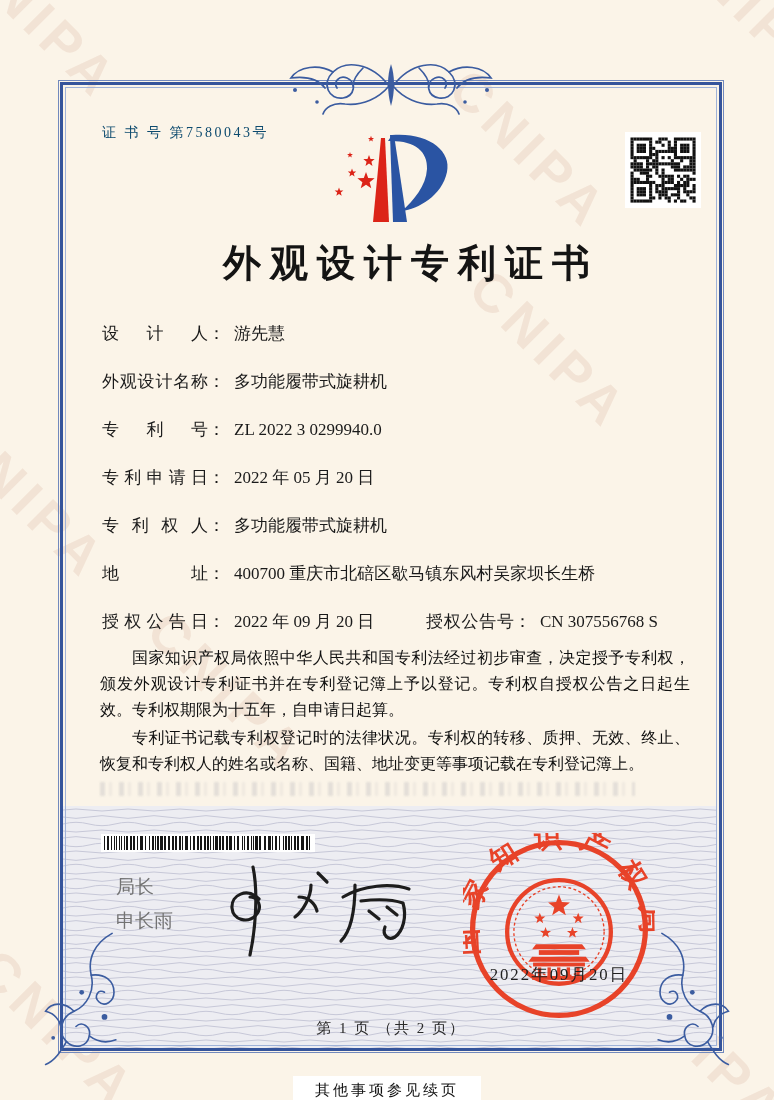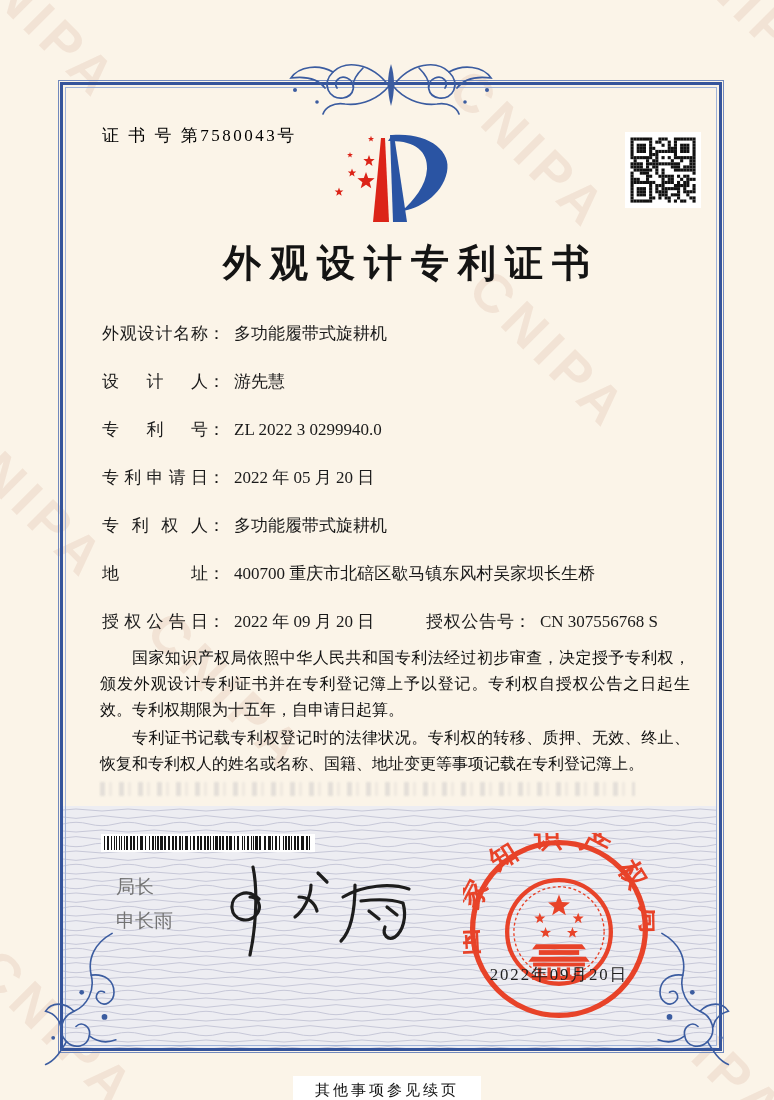--- a/index.html
+++ b/index.html
@@ -17,21 +17,21 @@
   
   #waves{left:63px;top:806px;z-index:2;}
   #waves path{fill:none;stroke:#c7c8d8;stroke-width:1;}
   .ghost{left:100px;top:782px;width:535px;height:14px;z-index:2;opacity:.75;filter:blur(1.3px);
     background:repeating-linear-gradient(90deg,rgba(150,150,162,.30) 0 5px,rgba(150,150,162,0) 5px 9px,rgba(150,150,162,.16) 9px 12px,rgba(150,150,162,0) 12px 19px);}
   
   .orn{z-index:4;}
   .orn path{fill:none;stroke:#3b5ca0;stroke-width:1.7;stroke-linecap:round;}
   .orn circle{fill:#3b5ca0;}
   
-  .cert-no{left:102px;top:124px;font-size:17px;letter-spacing:2.5px;color:#000000;z-index:5;}
+  .cert-no{left:102px;top:124px;font-size:14px;letter-spacing:2.5px;color:#0c4a6e;z-index:5;}
   .title{left:58px;top:238px;width:666px;text-align:center;font-size:38px;font-weight:700;
          letter-spacing:9px;padding-left:20px;color:#141414;z-index:5;}
   .fields{left:102px;top:322px;width:585px;z-index:5;}
   .frow{height:24px;margin-bottom:24px;font-size:17px;white-space:nowrap;}
   .flabel{display:inline-block;width:106px;text-align:justify;text-align-last:justify;vertical-align:top;}
   .flabel2{display:inline-block;width:88px;text-align:justify;text-align-last:justify;vertical-align:top;}
   .fvalue{padding-left:9px;}
   .fv-fix{display:inline-block;width:192px;padding-left:9px;}
   .paras{left:100px;top:645px;width:590px;font-size:16px;line-height:26px;color:#101010;
          text-align:justify;z-index:5;}
@@ -421,24 +421,24 @@
         <rect x="49.6" y="62.0" width="3.1" height="3.1"></rect>
         <rect x="52.7" y="62.0" width="3.1" height="3.1"></rect>
         <rect x="62.0" y="62.0" width="3.1" height="3.1"></rect>
       </g>
   </svg>
 
   <div class="abs title">外观设计专利证书</div>
 
   <div class="abs fields">
     <div class="frow">
+      <span class="flabel">设计人</span><span>：</span><span class="fvalue">游先慧</span>
+    </div>
+    <div class="frow">
       <span class="flabel">外观设计名称</span><span>：</span><span class="fvalue">多功能履带式旋耕机</span>
-    </div>
-    <div class="frow">
-      <span class="flabel">设计人</span><span>：</span><span class="fvalue">游先慧</span>
     </div>
     <div class="frow">
       <span class="flabel">专利号</span><span>：</span><span class="fvalue">ZL 2022 3 0299940.0</span>
     </div>
     <div class="frow">
       <span class="flabel">专利申请日</span><span>：</span><span class="fvalue">2022 年 05 月 20 日</span>
     </div>
     <div class="frow">
       <span class="flabel">专利权人</span><span>：</span><span class="fvalue">多功能履带式旋耕机</span>
     </div>
@@ -568,15 +568,16 @@
           <rect x="88" y="140" width="3.5" height="9"></rect>
         <rect x="98" y="140" width="3.5" height="9"></rect>
           <rect x="108" y="140" width="3.5" height="9"></rect>
         <rect x="118" y="140" width="3.5" height="9"></rect>
         <rect x="72" y="149" width="56" height="4"></rect>
       </g>
     </g>
     <text x="100" y="153" text-anchor="middle" font-size="17.5" letter-spacing="2" fill="#141414">2022年09月20日</text>
   </svg>
 
+  <div class="abs pageinfo">第 1 页 （共 2 页）</div>
   <div class="abs contbox">其他事项参见续页</div>
 
 </div>
 
 </body></html>

